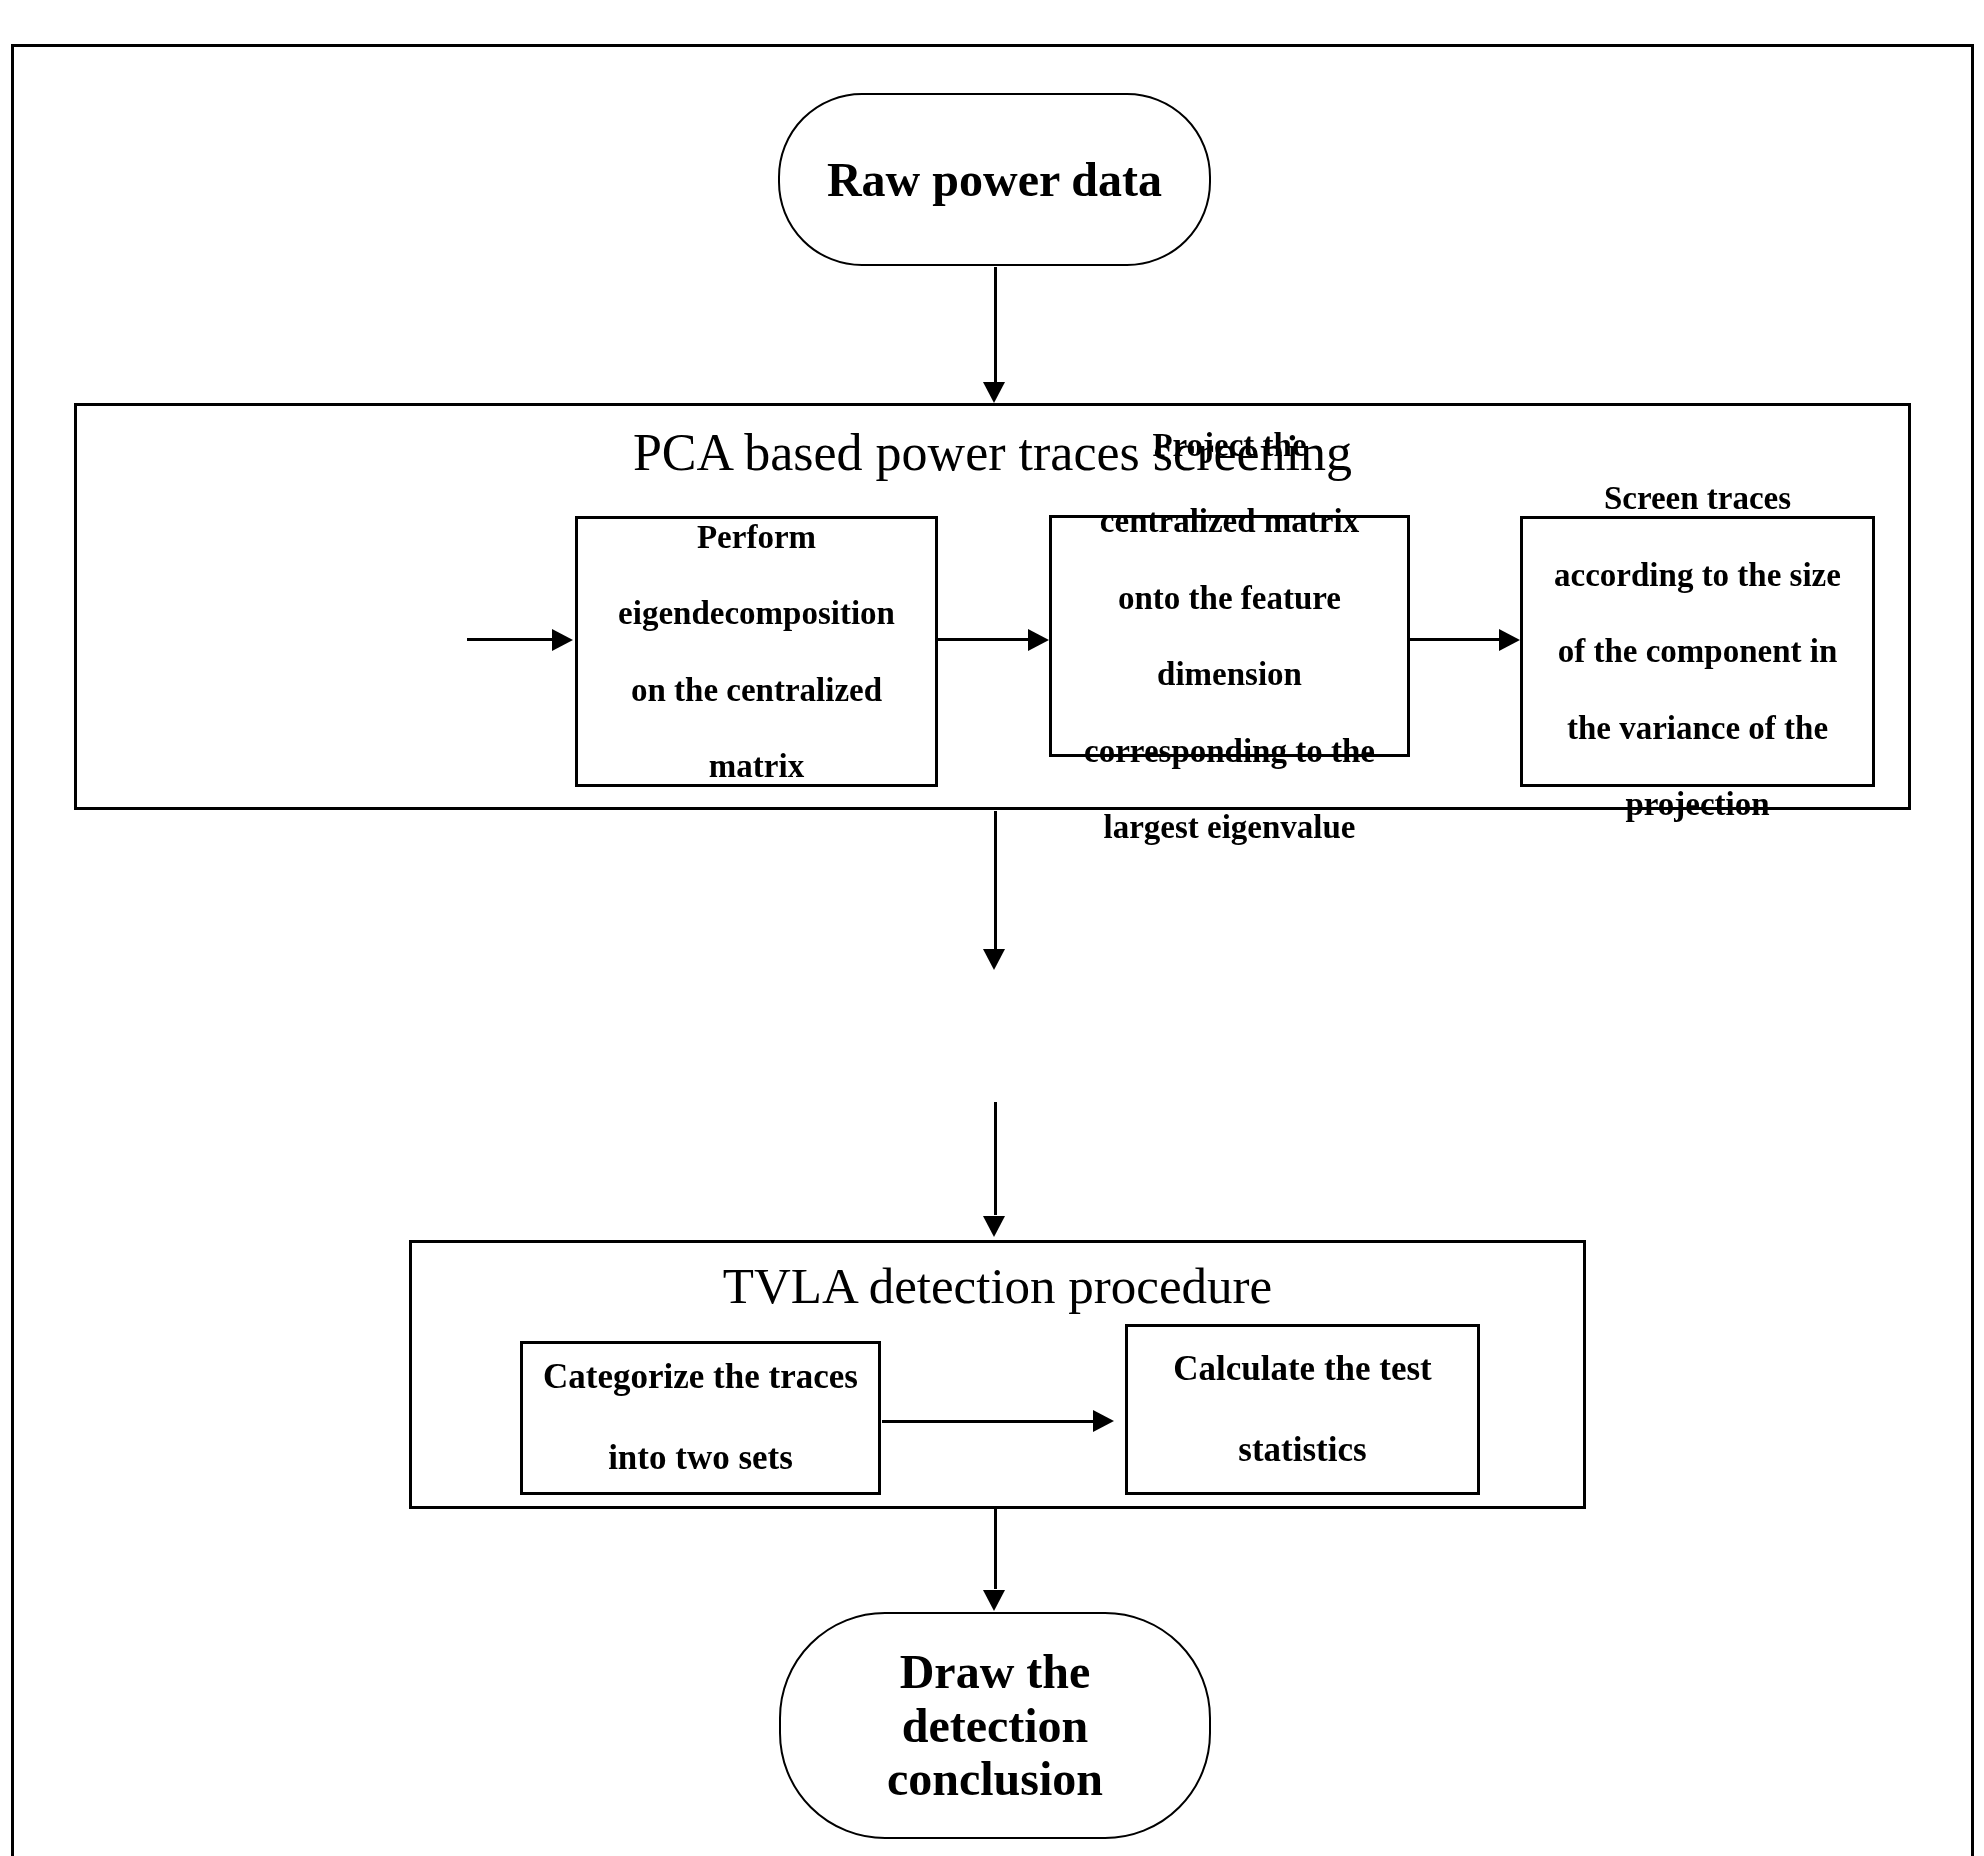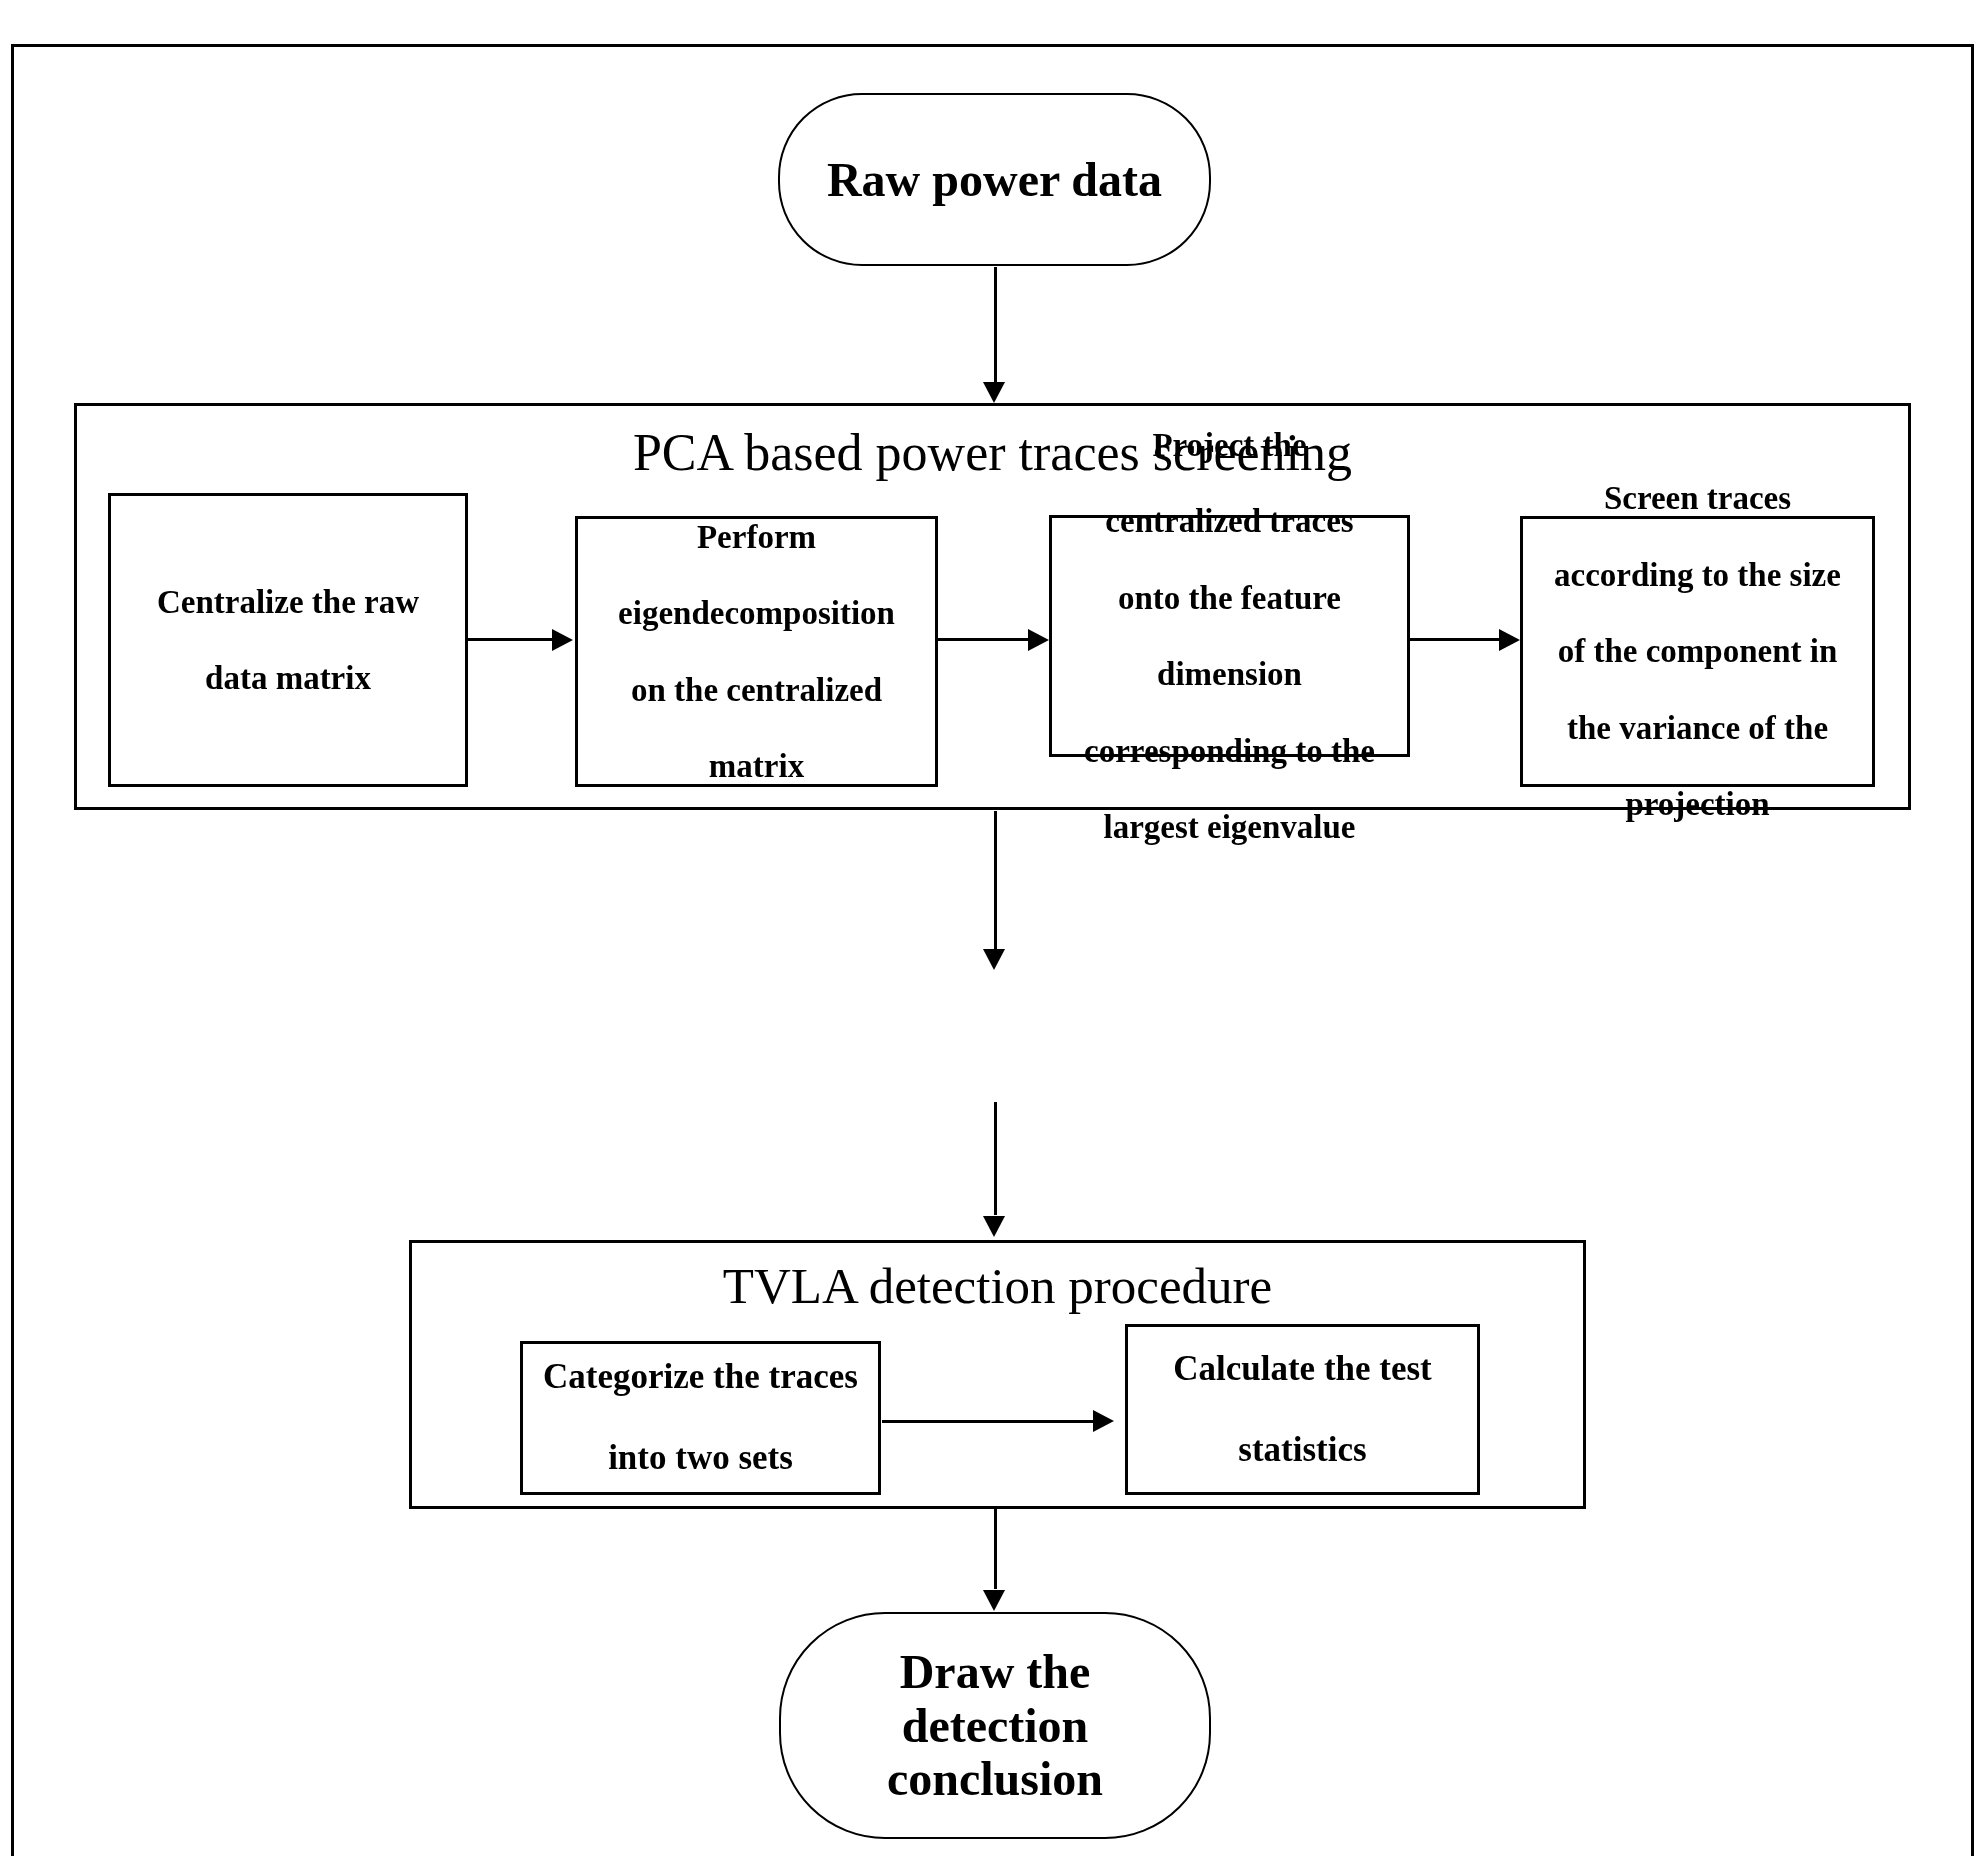--- a/index.html
+++ b/index.html
@@ -133,46 +133,40 @@
     <span>Raw power data</span>
   </div>
 
   <div class="v-line" style="left:994px; top:234px; height:115px;"></div>
   <div class="arrow-down" style="left:983px; top:349px;"></div>
 
   <div class="container-box" style="left:74px; top:370px; width:1837px; height:407px;">
     <div class="container-title t-pca" style="top:17px;">PCA based power traces screening</div>
   </div>
 
-  <div class="proc-box t-step" style="left:108px; top:460px; width:360px; height:294px;">
-    <span>
-      <span>Centralize the raw</span><br>
-      <span>data matrix</span>
-    </span>
-  </div>
 
   <div class="h-line" style="left:467px; top:605px; width:85px;"></div>
   <div class="arrow-right" style="left:552px; top:596px;"></div>
 
   <div class="proc-box t-step" style="left:575px; top:483px; width:363px; height:271px;">
     <span>
       <span>Perform</span><br>
       <span>eigendecomposition</span><br>
       <span>on the centralized</span><br>
       <span>matrix</span>
     </span>
   </div>
 
   <div class="h-line" style="left:938px; top:605px; width:90px;"></div>
   <div class="arrow-right" style="left:1028px; top:596px;"></div>
 
   <div class="proc-box t-step" style="left:1049px; top:482px; width:361px; height:242px;">
     <span>
       <span>Project the</span><br>
-      <span>centralized traces</span><br>
+      <span>centralized matrix</span><br>
       <span>onto the feature</span><br>
       <span>dimension</span><br>
       <span>corresponding to the</span><br>
       <span>largest eigenvalue</span>
     </span>
   </div>
 
   <div class="h-line" style="left:1410px; top:605px; width:89px;"></div>
   <div class="arrow-right" style="left:1499px; top:596px;"></div>
 

